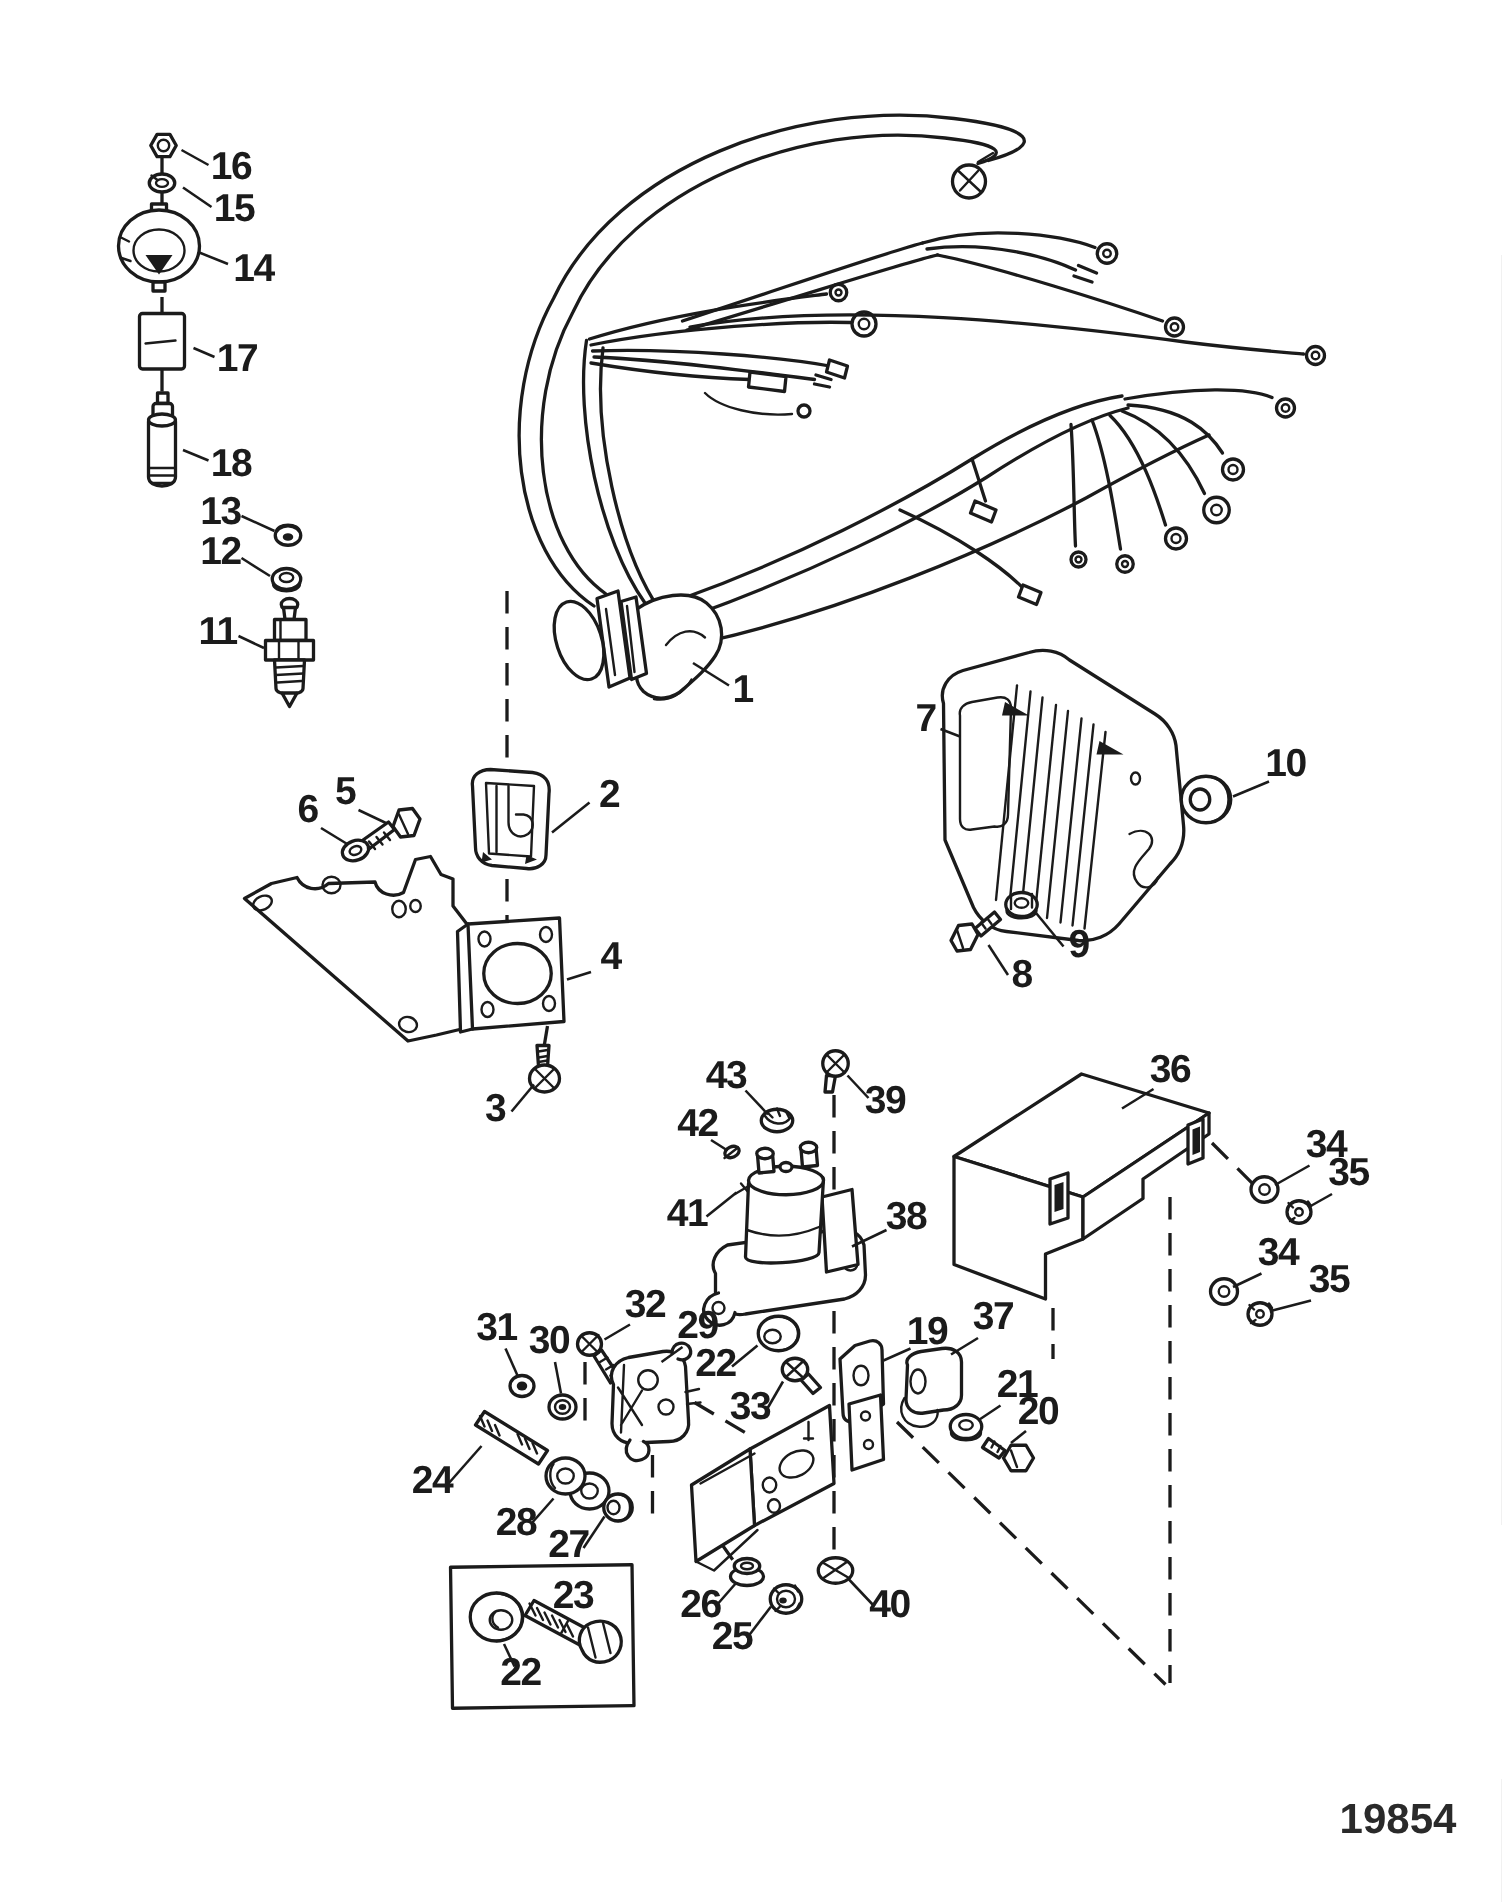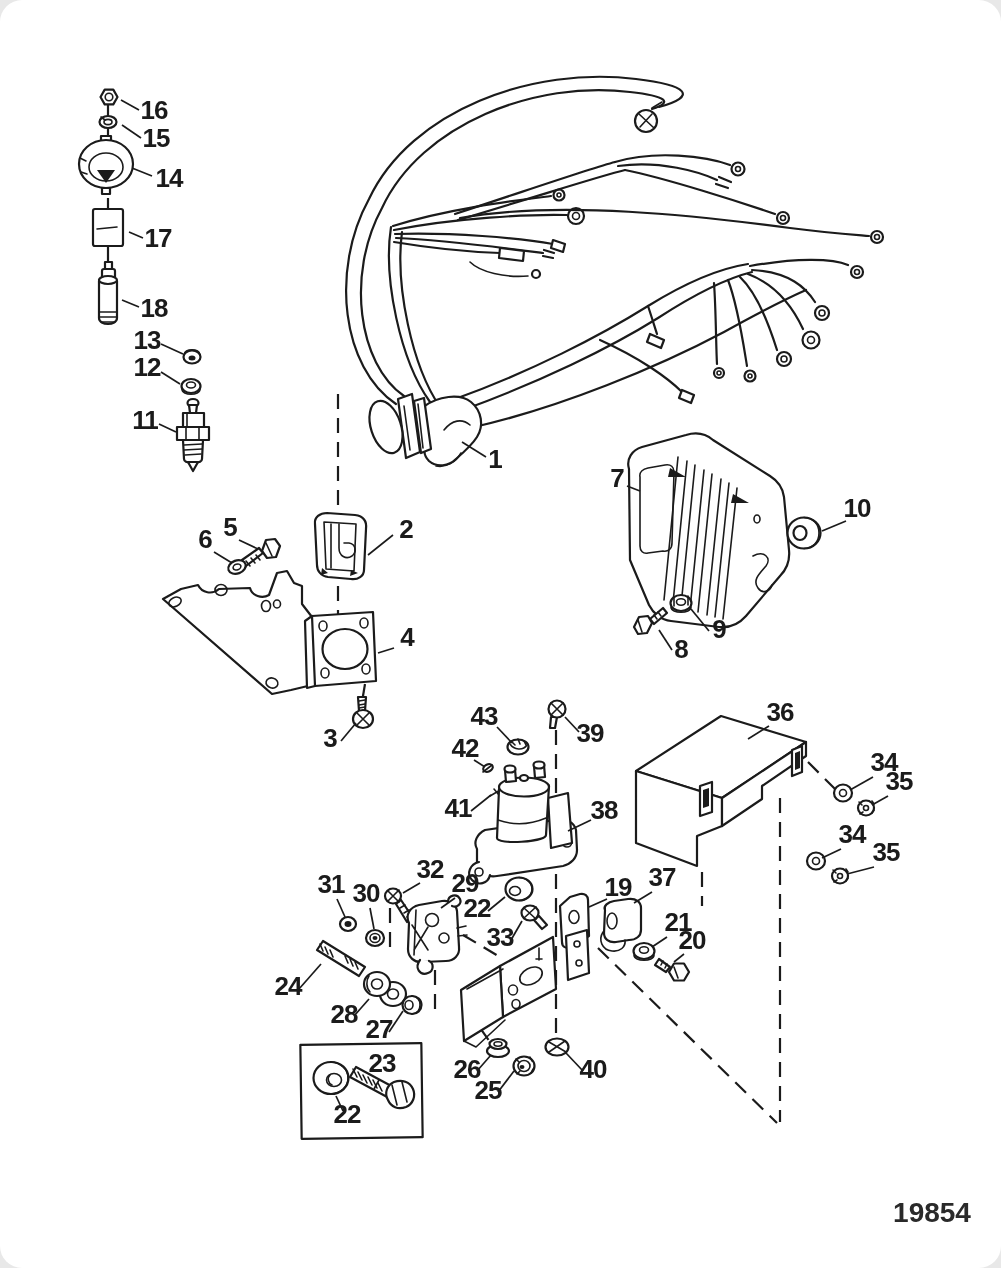--- a/index.html
+++ b/index.html
@@ -1,18 +1,18 @@
 <!DOCTYPE html>
 <html style="--ink: #1b1b1b;"><head>
 <meta charset="utf-8">
 <style>
   :root { --ink:#1b1b1b; }
   html,body { margin:0; padding:0; background:#e8e8e8; }
   .page { width:1001px; height:1268px; background:#ffffff; position:relative;
-          font-family:"Liberation Sans", sans-serif; overflow:hidden;border-radius:22px; }
+          font-family:"Liberation Sans", sans-serif; overflow:hidden; }
   svg { display:block; }
   .s  { stroke:var(--ink); stroke-width:2.2; fill:none; stroke-linecap:round; stroke-linejoin:round; }
   .f  { stroke:var(--ink); stroke-width:2.2; fill:#ffffff; stroke-linecap:round; stroke-linejoin:round; }
   .k  { fill:var(--ink); stroke:none; }
   .thin { stroke-width:1.6; }
   .dash { stroke:var(--ink); stroke-width:2.2; fill:none; stroke-dasharray:15 9; stroke-linecap:butt; }
   .leader { stroke:var(--ink); stroke-width:1.7; }
   .callout { font:bold 26px "Liberation Sans", sans-serif; fill:var(--ink);
              text-anchor:middle; letter-spacing:-1px; }
   .dwg { font:bold 28px "Liberation Sans", sans-serif; fill:#2a2a2a; text-anchor:middle; }

